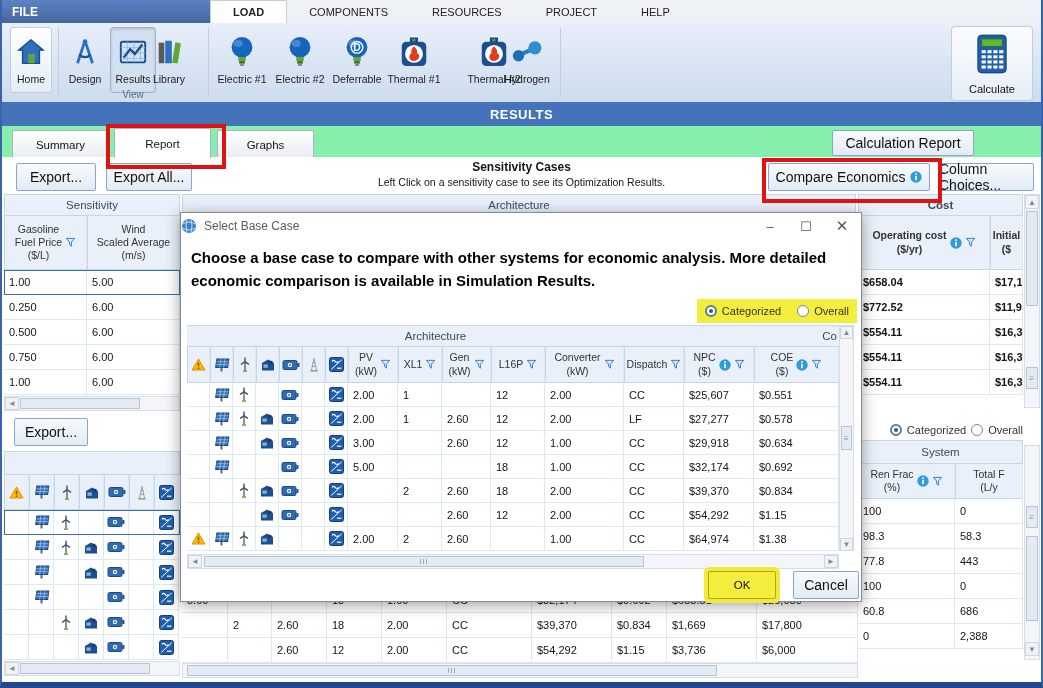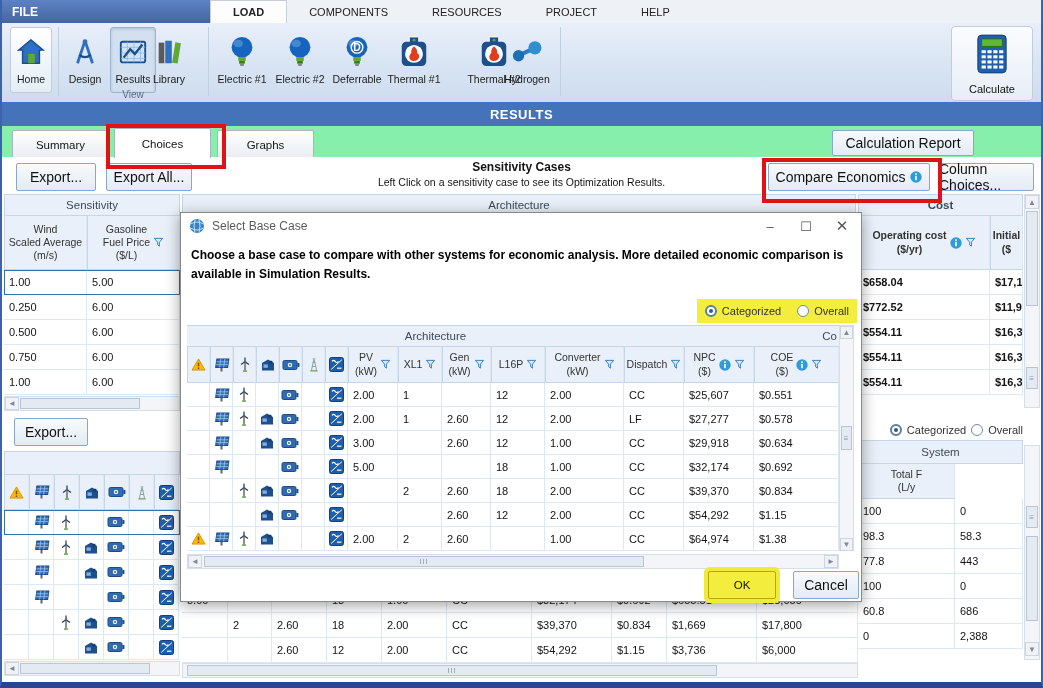--- a/index.html
+++ b/index.html
@@ -120,24 +120,24 @@
   #bottom-mid{left:180px;top:588px;width:676px;}
   .bottom-row{display:grid;grid-template-columns:46px 44px 55px 55px 65px 85px 80px 55px 90px 101px;height:25px;background:#fff;}
   #hscroll-mid{left:180px;top:663px;width:676px;height:15px;}
   #hscroll-left{left:2px;top:661px;width:176px;height:15px;}
   #hscroll-sens{left:2px;top:396px;width:176px;height:15px;}
 
   
   #dialog{left:178px;top:212px;width:680px;height:388px;background:#fff;border:1px solid #8a8a8a;
           box-shadow:0 3px 14px rgba(0,0,0,.38);z-index:20;}
   #dlg-title{position:absolute;left:0;top:0;width:100%;height:26px;display:flex;align-items:center;
-             padding-left:8px;box-sizing:border-box;gap:7px;color:#5a5a5a;font-size:12px;}
+             padding-left:0;box-sizing:border-box;gap:7px;color:#5a5a5a;font-size:12px;}
   .wctl{position:absolute;top:0;width:34px;height:26px;display:flex;align-items:center;justify-content:center;
         color:#555;font-size:13px;}
-  #dlg-msg{position:absolute;left:10px;top:33px;width:655px;font-weight:bold;font-size:12px;line-height:1.55;color:#000;}
+  #dlg-msg{position:absolute;left:10px;top:33px;width:655px;font-weight:bold;font-size:15px;line-height:1.55;color:#000;}
   #dlg-radio-band{position:absolute;right:4px;top:86px;background:#f3ee3d;padding:2px 8px;display:flex;gap:16px;}
   #dlg-table{position:absolute;left:6px;top:112px;width:652px;}
   .dlg-grid{display:grid;grid-template-columns:23px 23px 23px 23px 23px 23px 23px 50px 44px 49px 54px 79px 60px 70px 85px;}
   #dlg-group{height:22px;}
   #dlg-group .garch{grid-column:1/14;}
   #dlg-group .gcost{grid-column:14/16;justify-content:flex-end;padding-right:2px;overflow:hidden;}
   #dlg-group .ghead{border-right:none;border-left:none;border-top:1px solid #c5d6e8;}
   #dlg-head{height:36px;}
   #dlg-head .hcell{font-size:10.5px;}
   .dlg-row{height:24px;background:#fff;}
@@ -309,21 +309,21 @@
           </svg>
         </span>
       <span>Calculate</span>
     </div>
   </div>
 
   <div class="abs" id="banner">RESULTS</div>
 
   <div class="abs" id="tabs-row">
     <div class="res-tab" style="left:10px;">Summary</div>
-    <div class="res-tab active" style="left:112px;">Choices</div>
+    <div class="res-tab active" style="left:112px;">Report</div>
     <div class="res-tab" style="left:215px;">Graphs</div>
     <div id="calc-report" class="btn">Calculation Report</div>
   </div>
 
   <div class="abs" id="toolbar">
     <div id="export-btn" class="btn">Export...</div>
     <div id="export-all-btn" class="btn">Export All...</div>
     <div id="sens-title">
       <div class="t1">Sensitivity Cases</div>
       <div class="t2">Left Click on a sensitivity case to see its Optimization Results.</div>
@@ -339,36 +339,36 @@
         </span>
     </div>
     <div id="colchoices-btn" class="btn">Column Choices...</div>
   </div>
 
   <div class="abs" id="sens-pane">
     <div class="ghead">Sensitivity</div>
     <div id="sens-head">
       <div class="hcell">
         <div class="hlines">
-          <div>Wind</div>
-          <div>Scaled Average</div>
-          <div>(m/s)</div>
-        </div>
-      </div>
-      <div class="hcell">
-        <div class="hlines">
           <div>Gasoline</div>
           <div><span>Fuel Price</span></div>
           <div>($/L)</div>
         </div>
         <span>
             <svg width="11" height="11" viewBox="0 0 12 12">
               <path d="M1.5 1.5h9L7 5.6v4.4L5 8.4V5.6z" fill="#d9eafc" stroke="#2f76c0"></path>
             </svg>
           </span>
+      </div>
+      <div class="hcell">
+        <div class="hlines">
+          <div>Wind</div>
+          <div>Scaled Average</div>
+          <div>(m/s)</div>
+        </div>
       </div>
     </div>
     <div id="sens-rows">
         <div class="trow sens-row sel">
           <div class="tcell">1.00</div>
           <div class="tcell">5.00</div>
         </div>
         <div class="trow sens-row">
           <div class="tcell">0.250</div>
           <div class="tcell">6.00</div>
@@ -817,20 +817,38 @@
 
   <div class="abs" id="low-right">
     <div class="radio-line">
       <span class="radio sel"></span>
       <span>Categorized</span>
       <span class="radio"></span>
       <span>Overall</span>
     </div>
     <div class="ghead">System</div>
     <div id="low-right-head">
+      <div class="hcell">
+        <div class="hlines">
+          <div>Ren Frac</div>
+          <div>(%)</div>
+        </div>
+        <span>
+            <svg width="12" height="12" viewBox="0 0 12 12">
+              <circle cx="6" cy="6" r="5.7" fill="#2f9bd8"></circle>
+              <rect x="5.2" y="4.8" width="1.6" height="4.4" fill="#fff"></rect>
+              <rect x="5.2" y="2.3" width="1.6" height="1.6" fill="#fff"></rect>
+            </svg>
+          </span>
+        <span>
+            <svg width="11" height="11" viewBox="0 0 12 12">
+              <path d="M1.5 1.5h9L7 5.6v4.4L5 8.4V5.6z" fill="#d9eafc" stroke="#2f76c0"></path>
+            </svg>
+          </span>
+      </div>
       <div class="hcell">
         <div class="hlines">
           <div>Total F</div>
           <div>(L/y</div>
         </div>
       </div>
     </div>
     <div id="low-right-rows">
         <div class="trow right-row">
           <div class="tcell">100</div>

